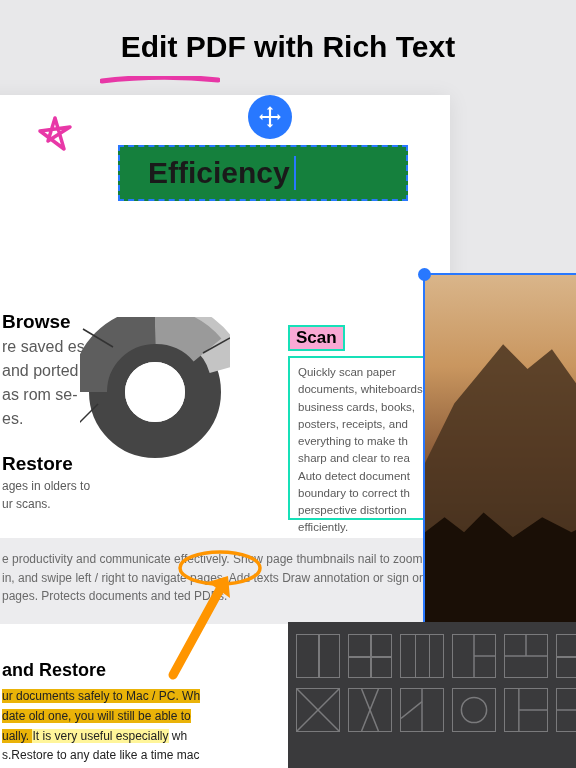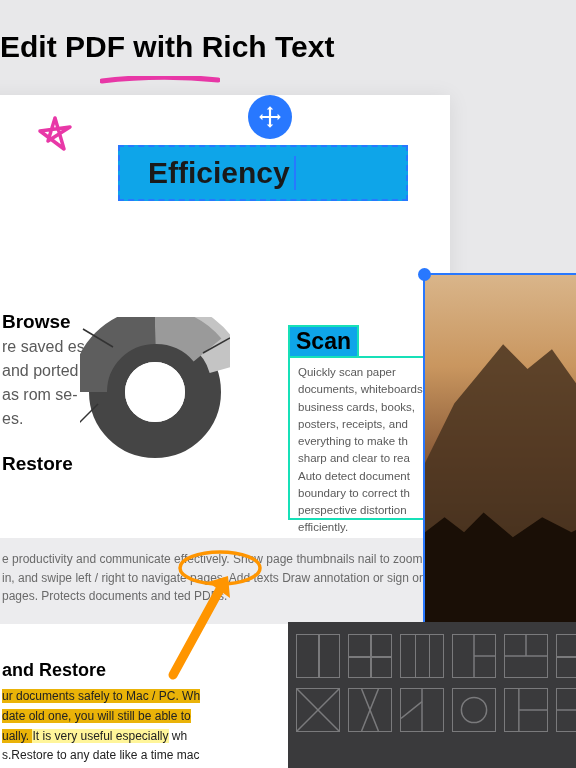--- a/index.html
+++ b/index.html
@@ -1,30 +1,30 @@
 <!DOCTYPE html>
 <html><head>
 <meta charset="utf-8">
 <style>
 *{margin:0;padding:0;box-sizing:border-box;font-family:-apple-system,Helvetica,Arial,sans-serif}
 body{width:576px;height:768px;background:#e8e8ea;overflow:hidden;position:relative}
-.headline{padding:30px 0 8px;font-size:30px;font-weight:600;color:#000}
+.headline{text-align:center;padding:30px 0 8px;font-size:30px;font-weight:600;color:#000}
 .underline{width:120px;height:10px;margin-left:100px}
 .document{position:absolute;top:95px;left:-50px;width:500px;height:680px;background:#fff;box-shadow:0 2px 20px rgba(0,0,0,0.08)}
 .star{position:absolute;top:18px;left:78px}
 .move-badge{position:absolute;top:95px;left:248px;width:44px;height:44px;background:#2878ff;border-radius:50%;display:flex;align-items:center;justify-content:center;z-index:10}
-.editbox{position:absolute;top:145px;left:118px;width:290px;height:56px;border:2.5px dashed #2878ff;background:#0ea5e9;display:flex;align-items:center;padding-left:28px}
+.editbox{position:absolute;top:145px;left:118px;width:290px;height:56px;border:2.5px dashed #2878ff;background:#15803d;display:flex;align-items:center;padding-left:28px}
 .editbox span{font-size:30px;font-weight:700;color:#1a1a1a}
 .cursor{display:inline-block;width:2.5px;height:34px;background:#2878ff;margin-left:4px}
 .print-h{position:absolute;top:216px;left:52px;font-size:19px;font-weight:700}
 .print-t{position:absolute;top:240px;left:52px;font-size:16px;color:#5a5a5a;line-height:1.5;width:90px}
 .browse-h{position:absolute;top:358px;left:52px;font-size:19px;font-weight:700}
 .browse-t{position:absolute;top:382px;left:52px;font-size:12px;color:#5a5a5a;line-height:1.5;width:90px}
 .donut{position:absolute;top:222px;left:130px;width:150px;height:150px}
-.scan-h{position:absolute;top:230px;left:338px;font-size:23px;font-weight:700;background:#0ea5e9;border:2.5px solid #17e0b8;padding:1px 6px}
+.scan-h{position:absolute;top:230px;left:338px;font-size:17px;font-weight:700;background:#f9a8d4;border:2.5px solid #17e0b8;padding:1px 6px}
 .scan-box{position:absolute;top:261px;left:338px;width:150px;height:164px;border:2.5px solid #17e0b8;padding:6px 8px;font-size:11.5px;color:#5a5a5a;line-height:1.5}
 .gray-band{position:absolute;top:443px;left:0;width:100%;height:86px;background:#ececee;padding:12px 18px 12px 52px;font-size:12px;color:#6a6a6a;line-height:1.55}
 .circle-ann{position:absolute;top:453px;left:225px;pointer-events:none}
 .arrow-ann{position:absolute;top:475px;left:208px;pointer-events:none}
 .restore-h{position:absolute;top:565px;left:52px;font-size:18px;font-weight:700}
 .pink-hl{position:absolute;top:592px;left:52px;width:280px;font-size:12px;color:#222;line-height:1.65}
 .pink-hl .p{background:#eab308}
 .pink-hl .y{background:#fff59a}
 .image-obj{position:absolute;top:273px;left:423px;width:170px;height:370px;border:2.5px solid #2878ff;background:linear-gradient(180deg,#d9b58a 0%,#c9965f 25%,#8a5b38 50%,#3a2818 75%,#1a1208 100%);z-index:20}
 .handle{position:absolute;width:13px;height:13px;background:#2878ff;border-radius:50%}
@@ -50,20 +50,21 @@
   </svg>
 
 <div class="document">
   <svg class="star" width="54" height="54">
       <path d="M27,5 L20,28 L42,14 L12,18 L36,36 L27,5" stroke="#e838a7" stroke-width="3.5" fill="none" stroke-linejoin="round" stroke-linecap="round"></path>
     </svg>
 
   <div class="print-h">Browse</div>
   <div class="print-t">re saved es and ported as rom se-es.</div>
   <div class="browse-h">Restore</div>
+  <div class="browse-t">ages in olders to ur scans.</div>
 
   <svg class="donut" viewBox="0 0 100 100">
     <circle cx="50" cy="50" r="32" fill="none" stroke="#454545" stroke-width="24"></circle>
     <path d="M50,6 A44,44 0 0,1 92,38" fill="none" stroke="#c4c4c4" stroke-width="24" transform="translate(6,-4)"></path>
     <path d="M50,6 A44,44 0 0,1 85,22" fill="none" stroke="#9a9a9a" stroke-width="24"></path>
     <path d="M6,50 A44,44 0 0,1 50,6" fill="none" stroke="#5e5e5e" stroke-width="24"></path>
     <circle cx="50" cy="50" r="20" fill="#fff"></circle>
     <line x1="22" y1="20" x2="2" y2="8" stroke="#333" stroke-width="1"></line>
     <line x1="12" y1="58" x2="-8" y2="78" stroke="#333" stroke-width="1"></line>
     <line x1="82" y1="24" x2="100" y2="14" stroke="#333" stroke-width="1"></line>

